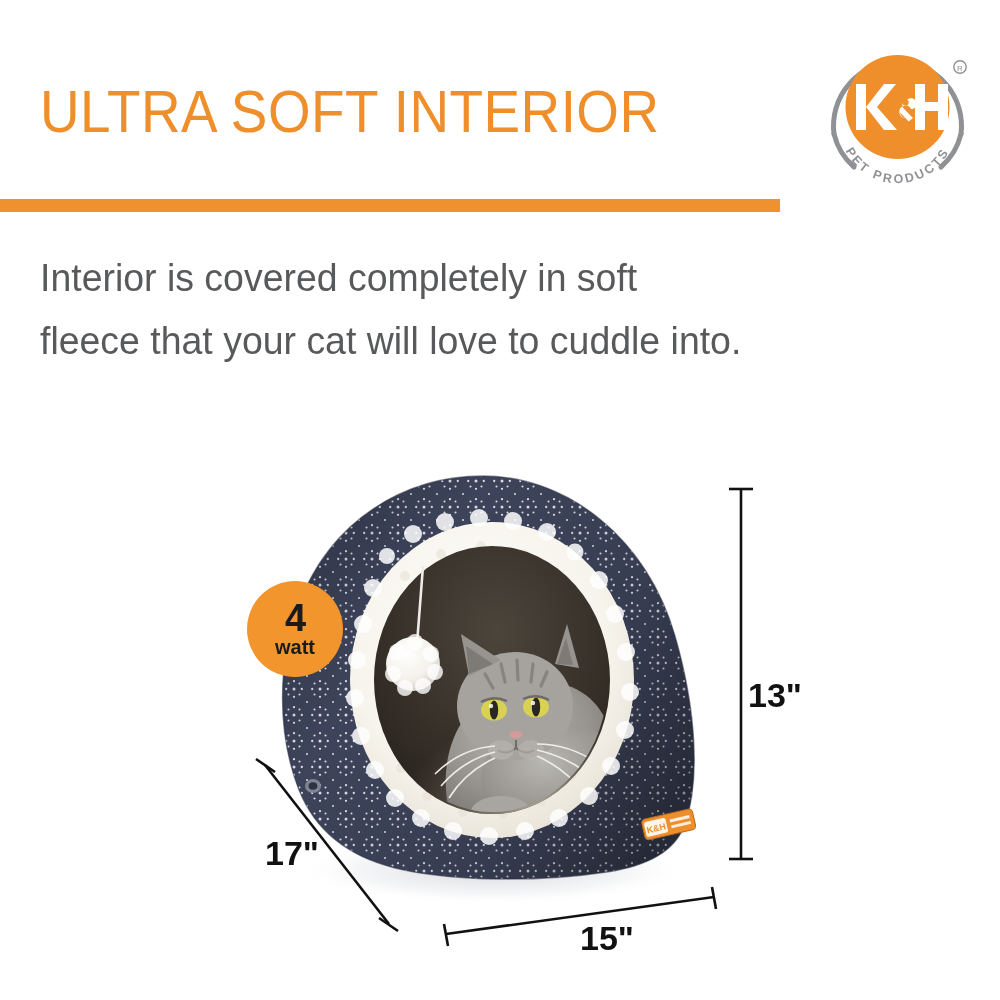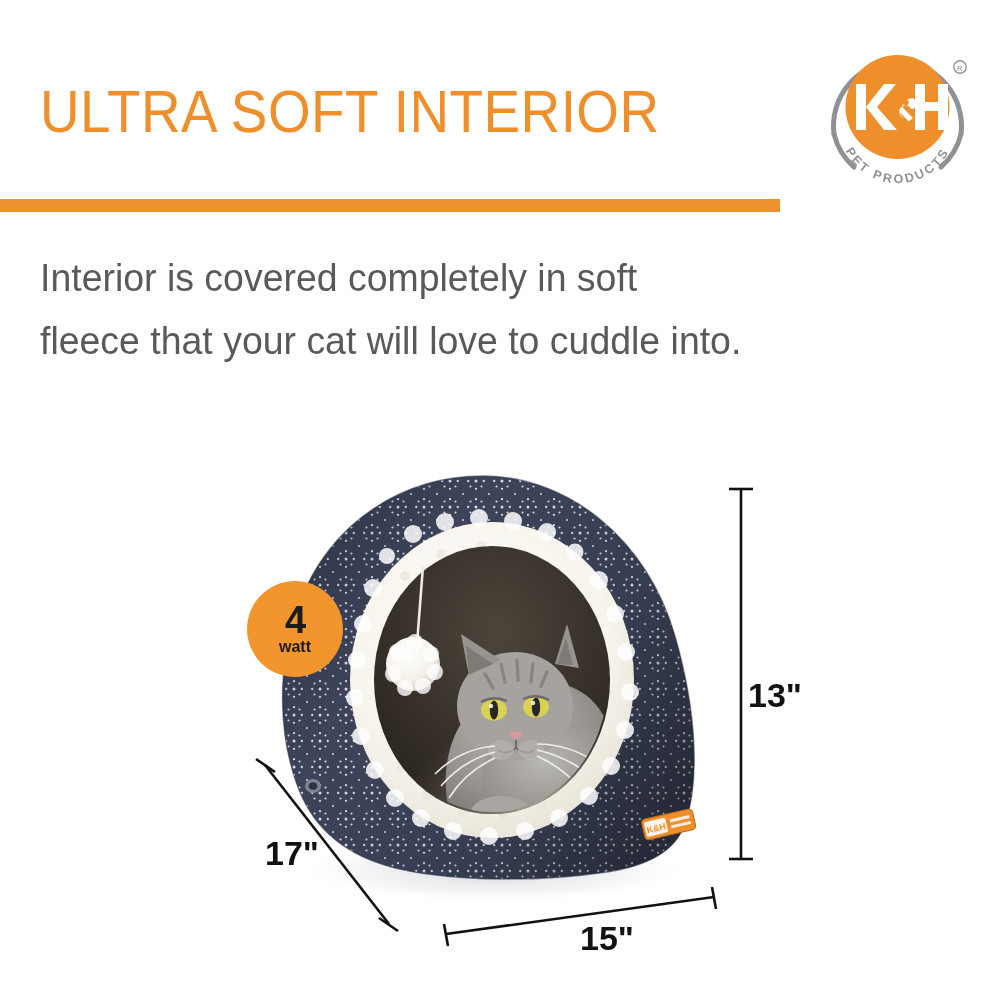--- a/index.html
+++ b/index.html
@@ -91,21 +91,21 @@
     color: #1b1b1b;
     z-index: 6;
   }
   .watt-badge .w-num {
     font-size: 38px;
     font-weight: bold;
     line-height: 0.95;
     letter-spacing: -1px;
   }
   .watt-badge .w-unit {
-    font-size: 16px;
+    font-size: 20px;
     font-weight: bold;
     line-height: 1.05;
     margin-top: 1px;
   }
 
   
   .dims {
     position: absolute;
     left: 0; top: 0;
     width: 1000px; height: 1000px;

